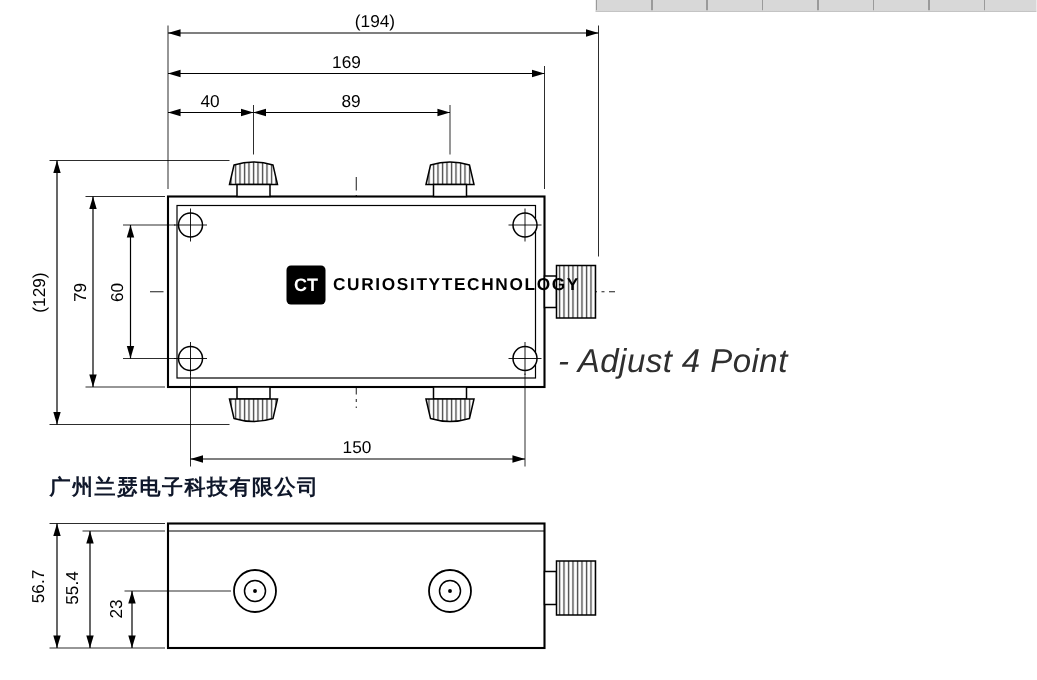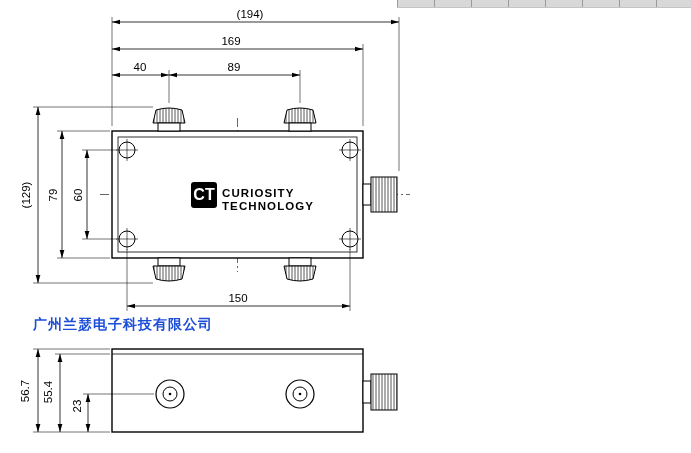--- a/index.html
+++ b/index.html
@@ -11,23 +11,23 @@
     position:absolute;left:397px;top:0;width:294px;height:7px;
     background:repeating-linear-gradient(90deg,#9a9a9a 0 1px,#d8d8d8 1px 37px);
     border-bottom:1px solid #c4c4c4;
   }
   svg{position:absolute;left:0;top:0;}
   .dim{font-family:"Liberation Sans",sans-serif;font-size:11.5px;fill:#000;}
   .logo{position:absolute;left:191px;top:177px;display:flex;align-items:center;gap:5px;}
   .logo-mark{
     width:26px;height:26px;background:#000;color:#fff;border-radius:3px;
     display:flex;align-items:center;justify-content:center;
-    font-weight:bold;font-size:16px;
+    font-weight:bold;font-size:12px;
   }
-  .logo-text{display:flex;flex-direction:column;justify-content:center;margin-top:10px;}
+  .logo-text{display:flex;flex-direction:row;justify-content:center;}
   .logo-text span{font-weight:bold;font-size:11.5px;letter-spacing:1.1px;line-height:12.5px;color:#000;white-space:nowrap;}
   .company{
     position:absolute;left:33px;top:316px;font-size:14px;font-weight:bold;
     letter-spacing:1px;white-space:nowrap;
   }
   .notes{position:absolute;left:372px;top:217px;}
   .notes div{
     font-style:italic;font-size:22px;color:#2f2f2f;line-height:48px;
     white-space:nowrap;letter-spacing:0.3px;
   }
@@ -170,16 +170,17 @@
 </svg>
 
 <div class="logo">
   <div class="logo-mark">CT</div>
   <div class="logo-text">
     <span>CURIOSITY</span>
     <span>TECHNOLOGY</span>
   </div>
 </div>
 
-<div class="company" style="color: #1d4ed8;">广州兰瑟电子科技有限公司</div>
+<div class="company" style="color: #0f172a;">广州兰瑟电子科技有限公司</div>
 
 <div class="notes">
+  <div>- Adjust 4 Point</div>
 </div>
 
 </body></html>

